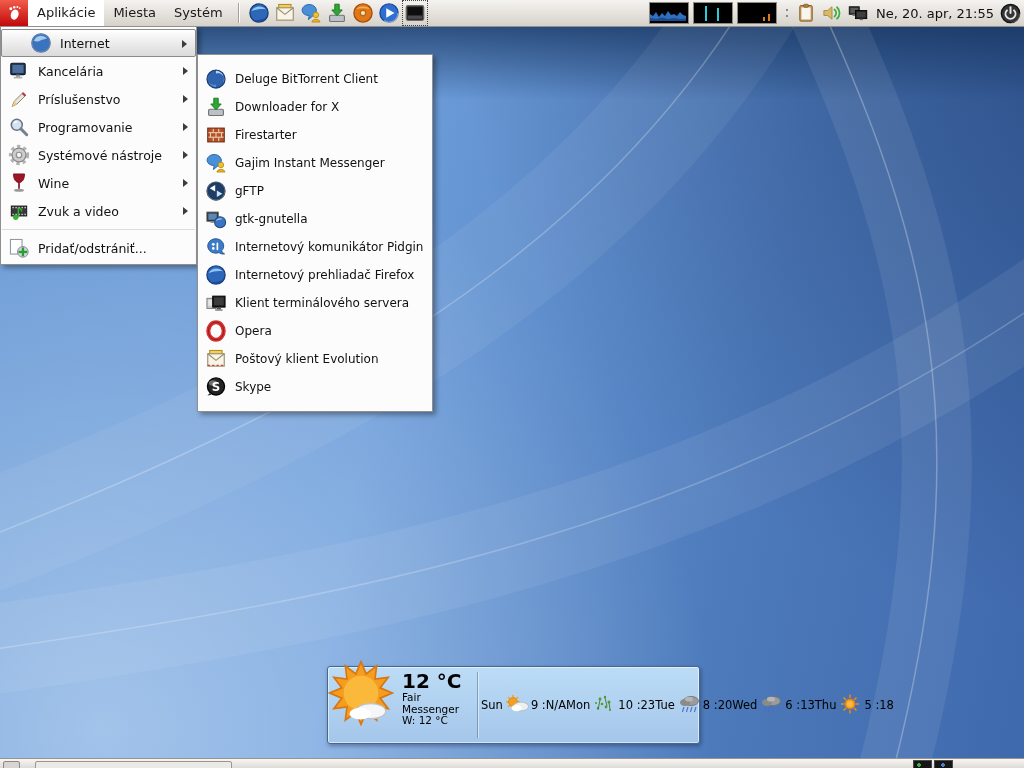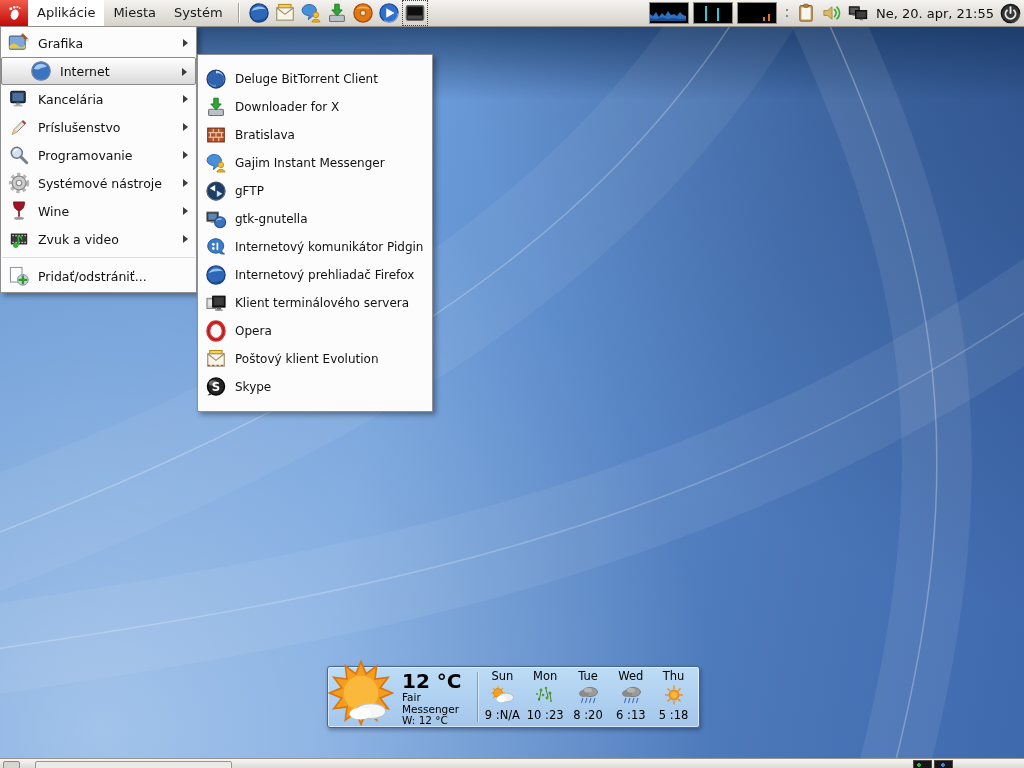--- a/index.html
+++ b/index.html
@@ -46,31 +46,31 @@
   .menu-item .mi{width:24px;height:24px;margin:0 7px 0 2px;display:flex;align-items:center;
     justify-content:center;flex:0 0 auto;}
   .menu-item .lbl{overflow:hidden;}
   .menu-item .arrow{position:absolute;right:8px;top:10px;width:0;height:0;
     border-left:5px solid #3c3c3c;border-top:4px solid transparent;border-bottom:4px solid transparent;}
   .menu-item.hl{background:linear-gradient(#ffffff,#dadada);border:1px solid #8a8a8a;border-radius:2px;padding-left:25px;}
   .menu-sep{border-top:1px solid #dcdcdc;margin:4px 1px;}
   .apps-menu .menu-item{font-size:12.5px;}
 
   
-  .weather{position:absolute;left:327px;top:666px;width:373px;height:62px;z-index:20;
+  .weather{position:absolute;left:327px;top:666px;width:373px;height:78px;z-index:20;
     background:linear-gradient(#bcdcf6,#a4c6ea);border:1px solid #46688f;border-radius:3px;
     box-shadow:inset 0 0 0 1px rgba(255,255,255,.55), 1px 2px 4px rgba(0,10,40,.35);box-sizing:border-box;}
   .bigsun{position:absolute;left:0px;top:-7px;width:66px;height:66px;}
   .temp-block{position:absolute;left:74px;top:3px;color:#000;}
   .temp{font-size:20px;font-weight:bold;line-height:22px;}
   .cond,.city,.wind{font-size:10.5px;line-height:11.5px;}
   .wdivider{position:absolute;left:149px;top:5px;bottom:5px;width:0;
     border-left:1px solid rgba(60,90,130,.45);border-right:1px solid rgba(255,255,255,.5);}
   .forecast{position:absolute;left:153px;right:4px;top:3px;bottom:3px;display:flex;}
-  .fc{flex:1;text-align:center;color:#000;display:flex;flex-direction:column;align-items:center;}
+  .fc{flex:1;text-align:center;color:#000;display:flex;align-items:center;}
   .fc .day{font-size:11.5px;line-height:13px;}
   .fc .fi{height:26px;display:flex;align-items:center;justify-content:center;}
   .fc .val{font-size:11.5px;line-height:13px;white-space:nowrap;}
 
   
   .panel-bottom{position:absolute;left:0;right:0;bottom:0;height:9px;z-index:50;
     background:linear-gradient(#f7f6f4,#dedbd6);border-top:1px solid #98958f;overflow:hidden;}
   .bp-btn{position:absolute;left:3px;top:2px;width:17px;height:14px;border:1px solid #8a8a8a;
     background:#d8d5d0;border-radius:2px;box-sizing:border-box;}
   .bp-window{position:absolute;left:35px;top:2px;width:197px;height:14px;border:1px solid #9a978f;
@@ -214,32 +214,20 @@
         <circle cx="8" cy="8" r="7" fill="#353535" stroke="#121212"></circle>
         <circle cx="8" cy="8" r="7" fill="none" stroke="rgba(255,255,255,.25)" stroke-width="1" stroke-dasharray="10 34"></circle>
         <path d="M5.3 5.6 a3.8 3.8 0 1 0 5.4 0" stroke="#e6e6e6" stroke-width="1.5" fill="none" stroke-linecap="round"></path>
         <line x1="8" y1="3.2" x2="8" y2="7.6" stroke="#e6e6e6" stroke-width="1.5" stroke-linecap="round"></line>
       </svg>
     </div>
   </div>
 
   <div class="apps-menu">
 
-    <div class="menu-item">
-      <span class="mi">
-        <svg width="22" height="22" viewBox="0 0 16 16">
-          <rect x="1" y="3" width="11.5" height="9.5" rx="1" fill="#7ea7d8" stroke="#46618c" stroke-width=".8"></rect>
-          <path d="M1 10.2 q3 -3.6 6 -.4 t5.5 -.8 v3 h-11.5z" fill="#e8c840"></path>
-          <line x1="10" y1="1.6" x2="14.4" y2="6" stroke="#a05a2a" stroke-width="2"></line>
-          <circle cx="14.2" cy="5.8" r="1.1" fill="#d8d8d8"></circle>
-        </svg>
-      </span>
-      <span class="lbl">Grafika</span>
-      <span class="arrow"></span>
-    </div>
 
     <div class="menu-item hl">
       <span class="mi">
         <svg width="22" height="22" viewBox="0 0 16 16">
           <circle cx="8" cy="8" r="6.6" fill="#3a74c0" stroke="#1d4a86"></circle>
           <path d="M2.8 6.4 a6 6 0 0 1 5.2 -3.6 a6.8 6.8 0 0 1 4.4 1.8 c-2 1.2 -3.2.6 -4.8 1.6 C6 7.2 4.4 6.8 2.8 6.4z" fill="#a6c9ee"></path>
           <circle cx="8" cy="8" r="6.6" fill="none" stroke="rgba(255,255,255,.35)" stroke-width=".8"></circle>
         </svg>
       </span>
       <span class="lbl">Internet</span>
@@ -381,21 +369,21 @@
               <line x1="10" y1="3" x2="10" y2="6.3"></line>
             <line x1="4" y1="6.3" x2="4" y2="9.6"></line>
               <line x1="8" y1="6.3" x2="8" y2="9.6"></line>
               <line x1="12" y1="6.3" x2="12" y2="9.6"></line>
             <line x1="6" y1="9.6" x2="6" y2="13"></line>
               <line x1="10" y1="9.6" x2="10" y2="13"></line>
           </g>
           <rect x="2" y="3" width="12" height="10" fill="none" stroke="#6e2a12" stroke-width=".8"></rect>
         </svg>
       </span>
-      <span class="lbl">Bratislava</span>
+      <span class="lbl">Firestarter</span>
     </div>
 
     <div class="menu-item">
       <span class="mi">
         <svg width="22" height="22" viewBox="0 0 16 16">
           <path d="M1.5 6.2 a5.2 4.4 0 1 1 8.2 3.6 l-3.6 3 l.6 -3 a5.2 4.4 0 0 1 -5.2 -3.6z" fill="#4a90d9" stroke="#2a66a8" stroke-width=".7"></path>
           <circle cx="11.6" cy="9.4" r="2" fill="#f0c030" stroke="#b88a10" stroke-width=".6"></circle>
           <path d="M8.6 14.6 a3.1 2.8 0 0 1 6 0z" fill="#e8b020" stroke="#b88a10" stroke-width=".6"></path>
         </svg>
       </span>

